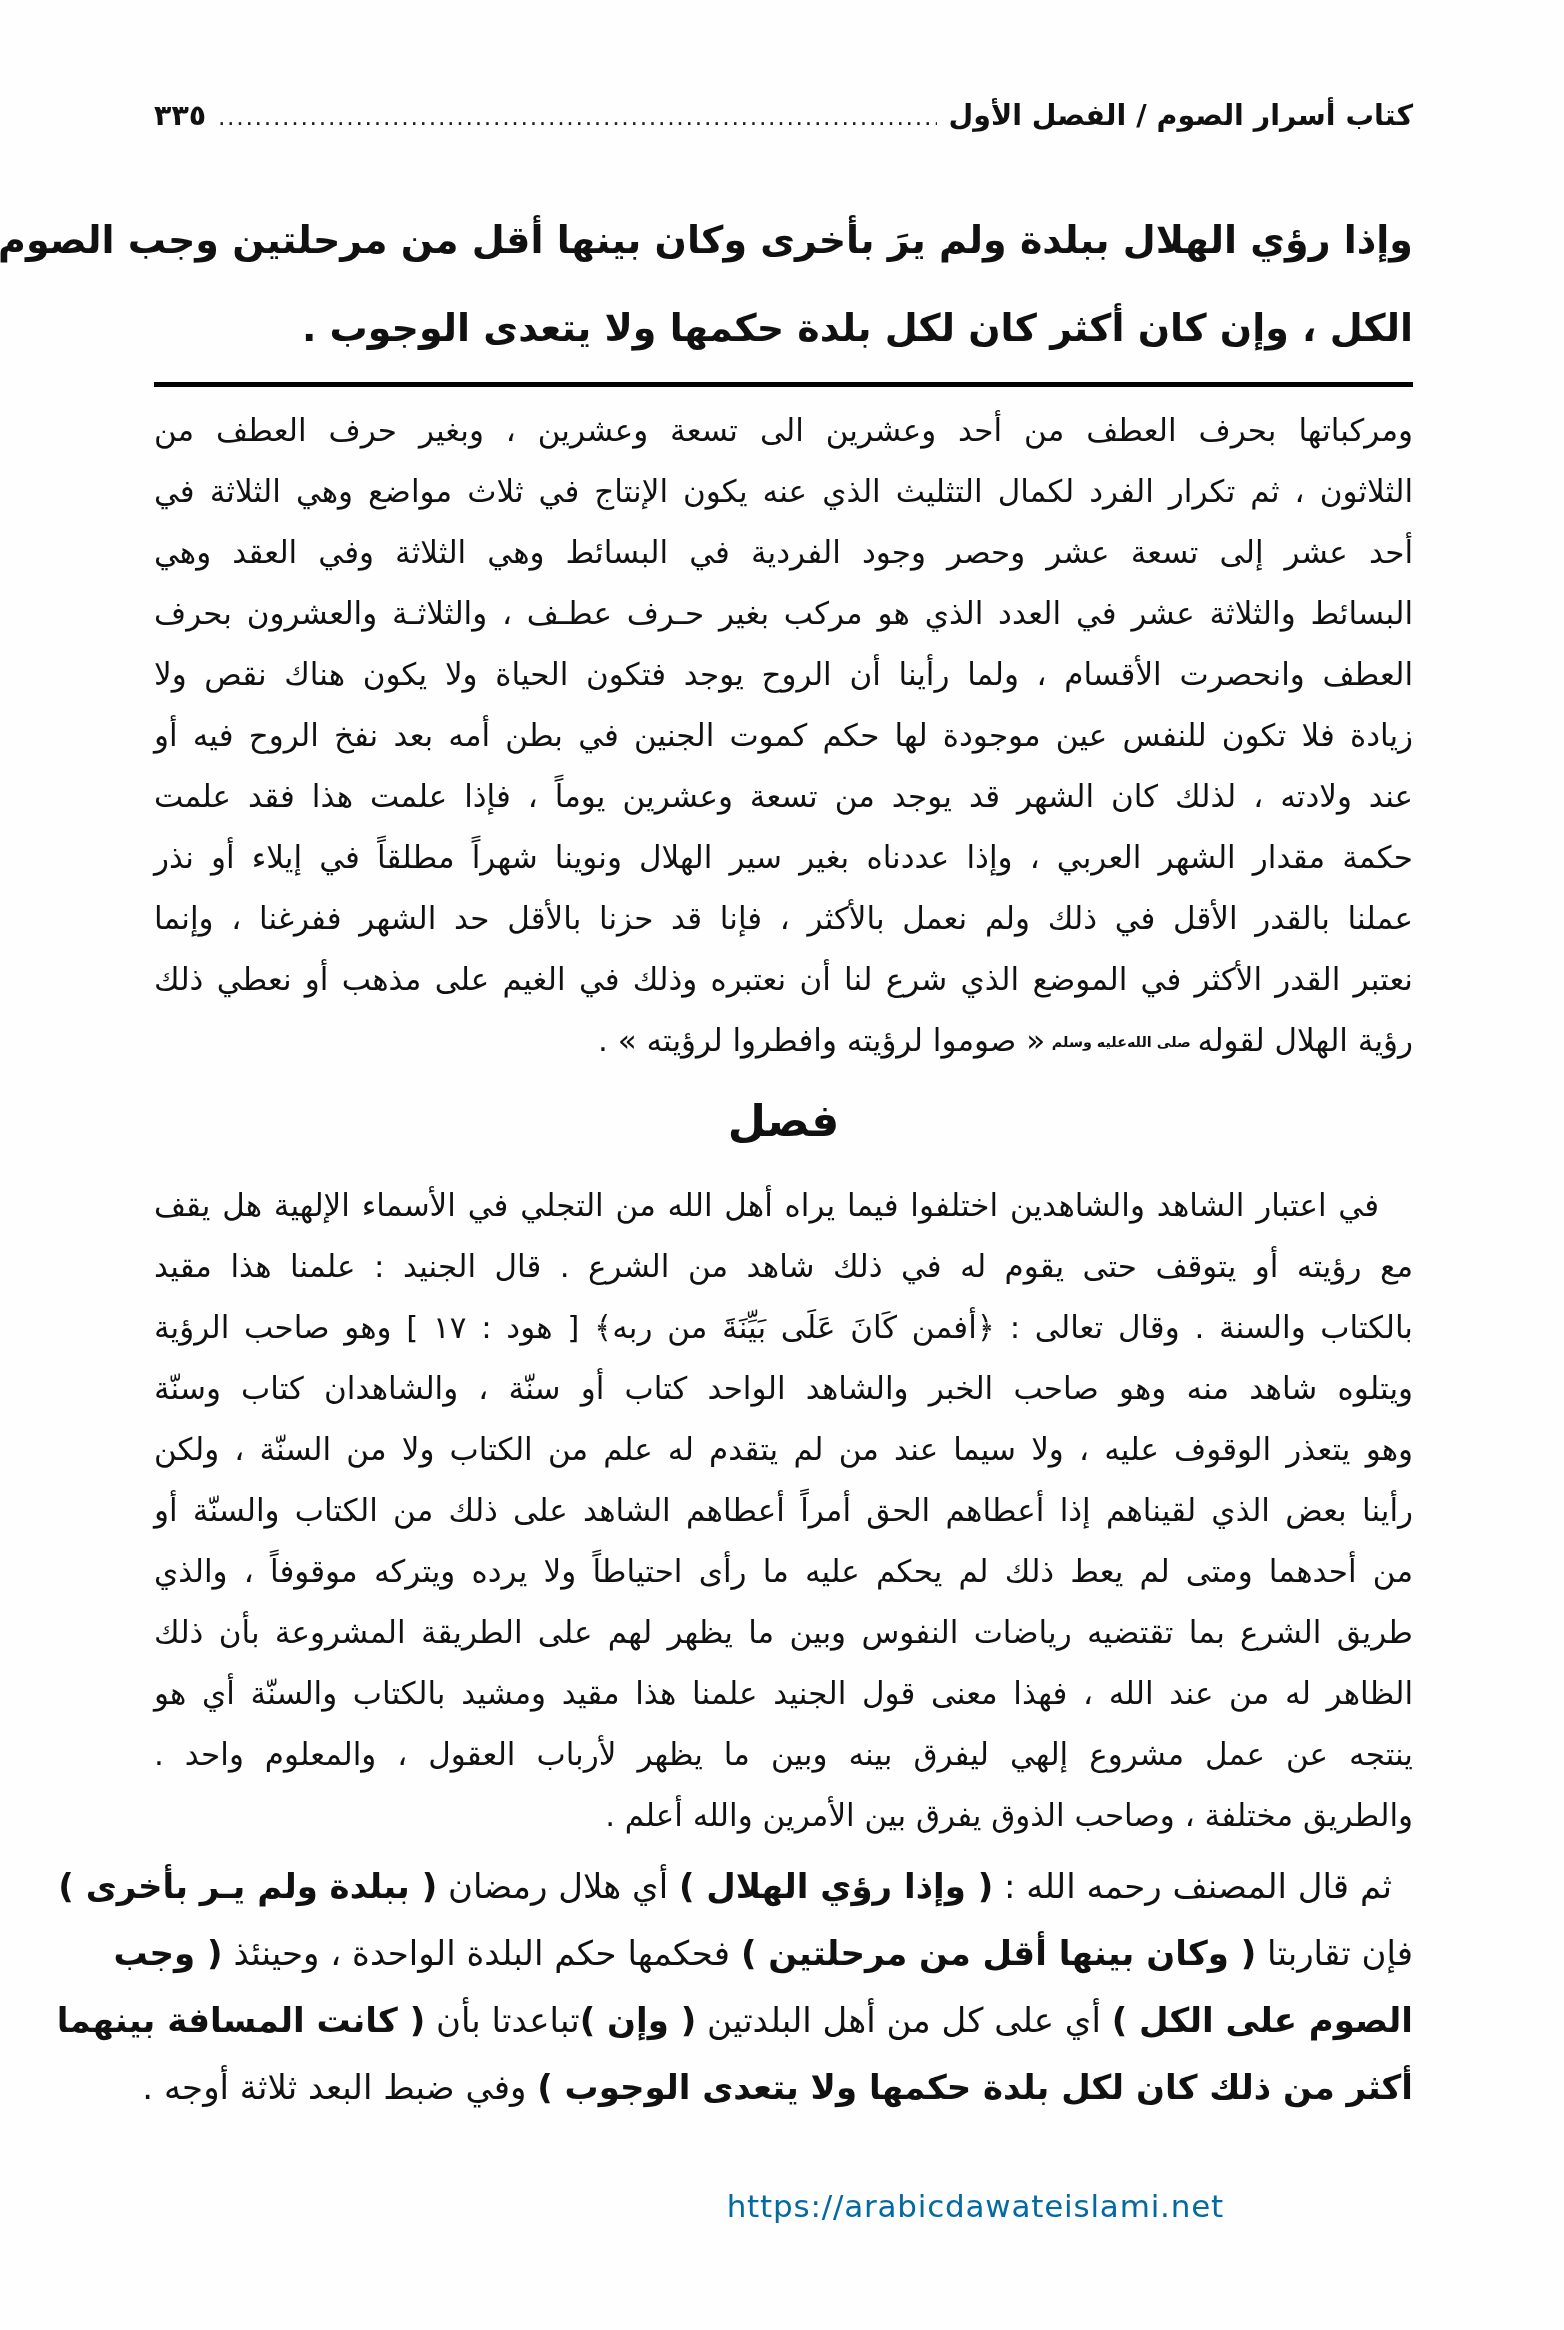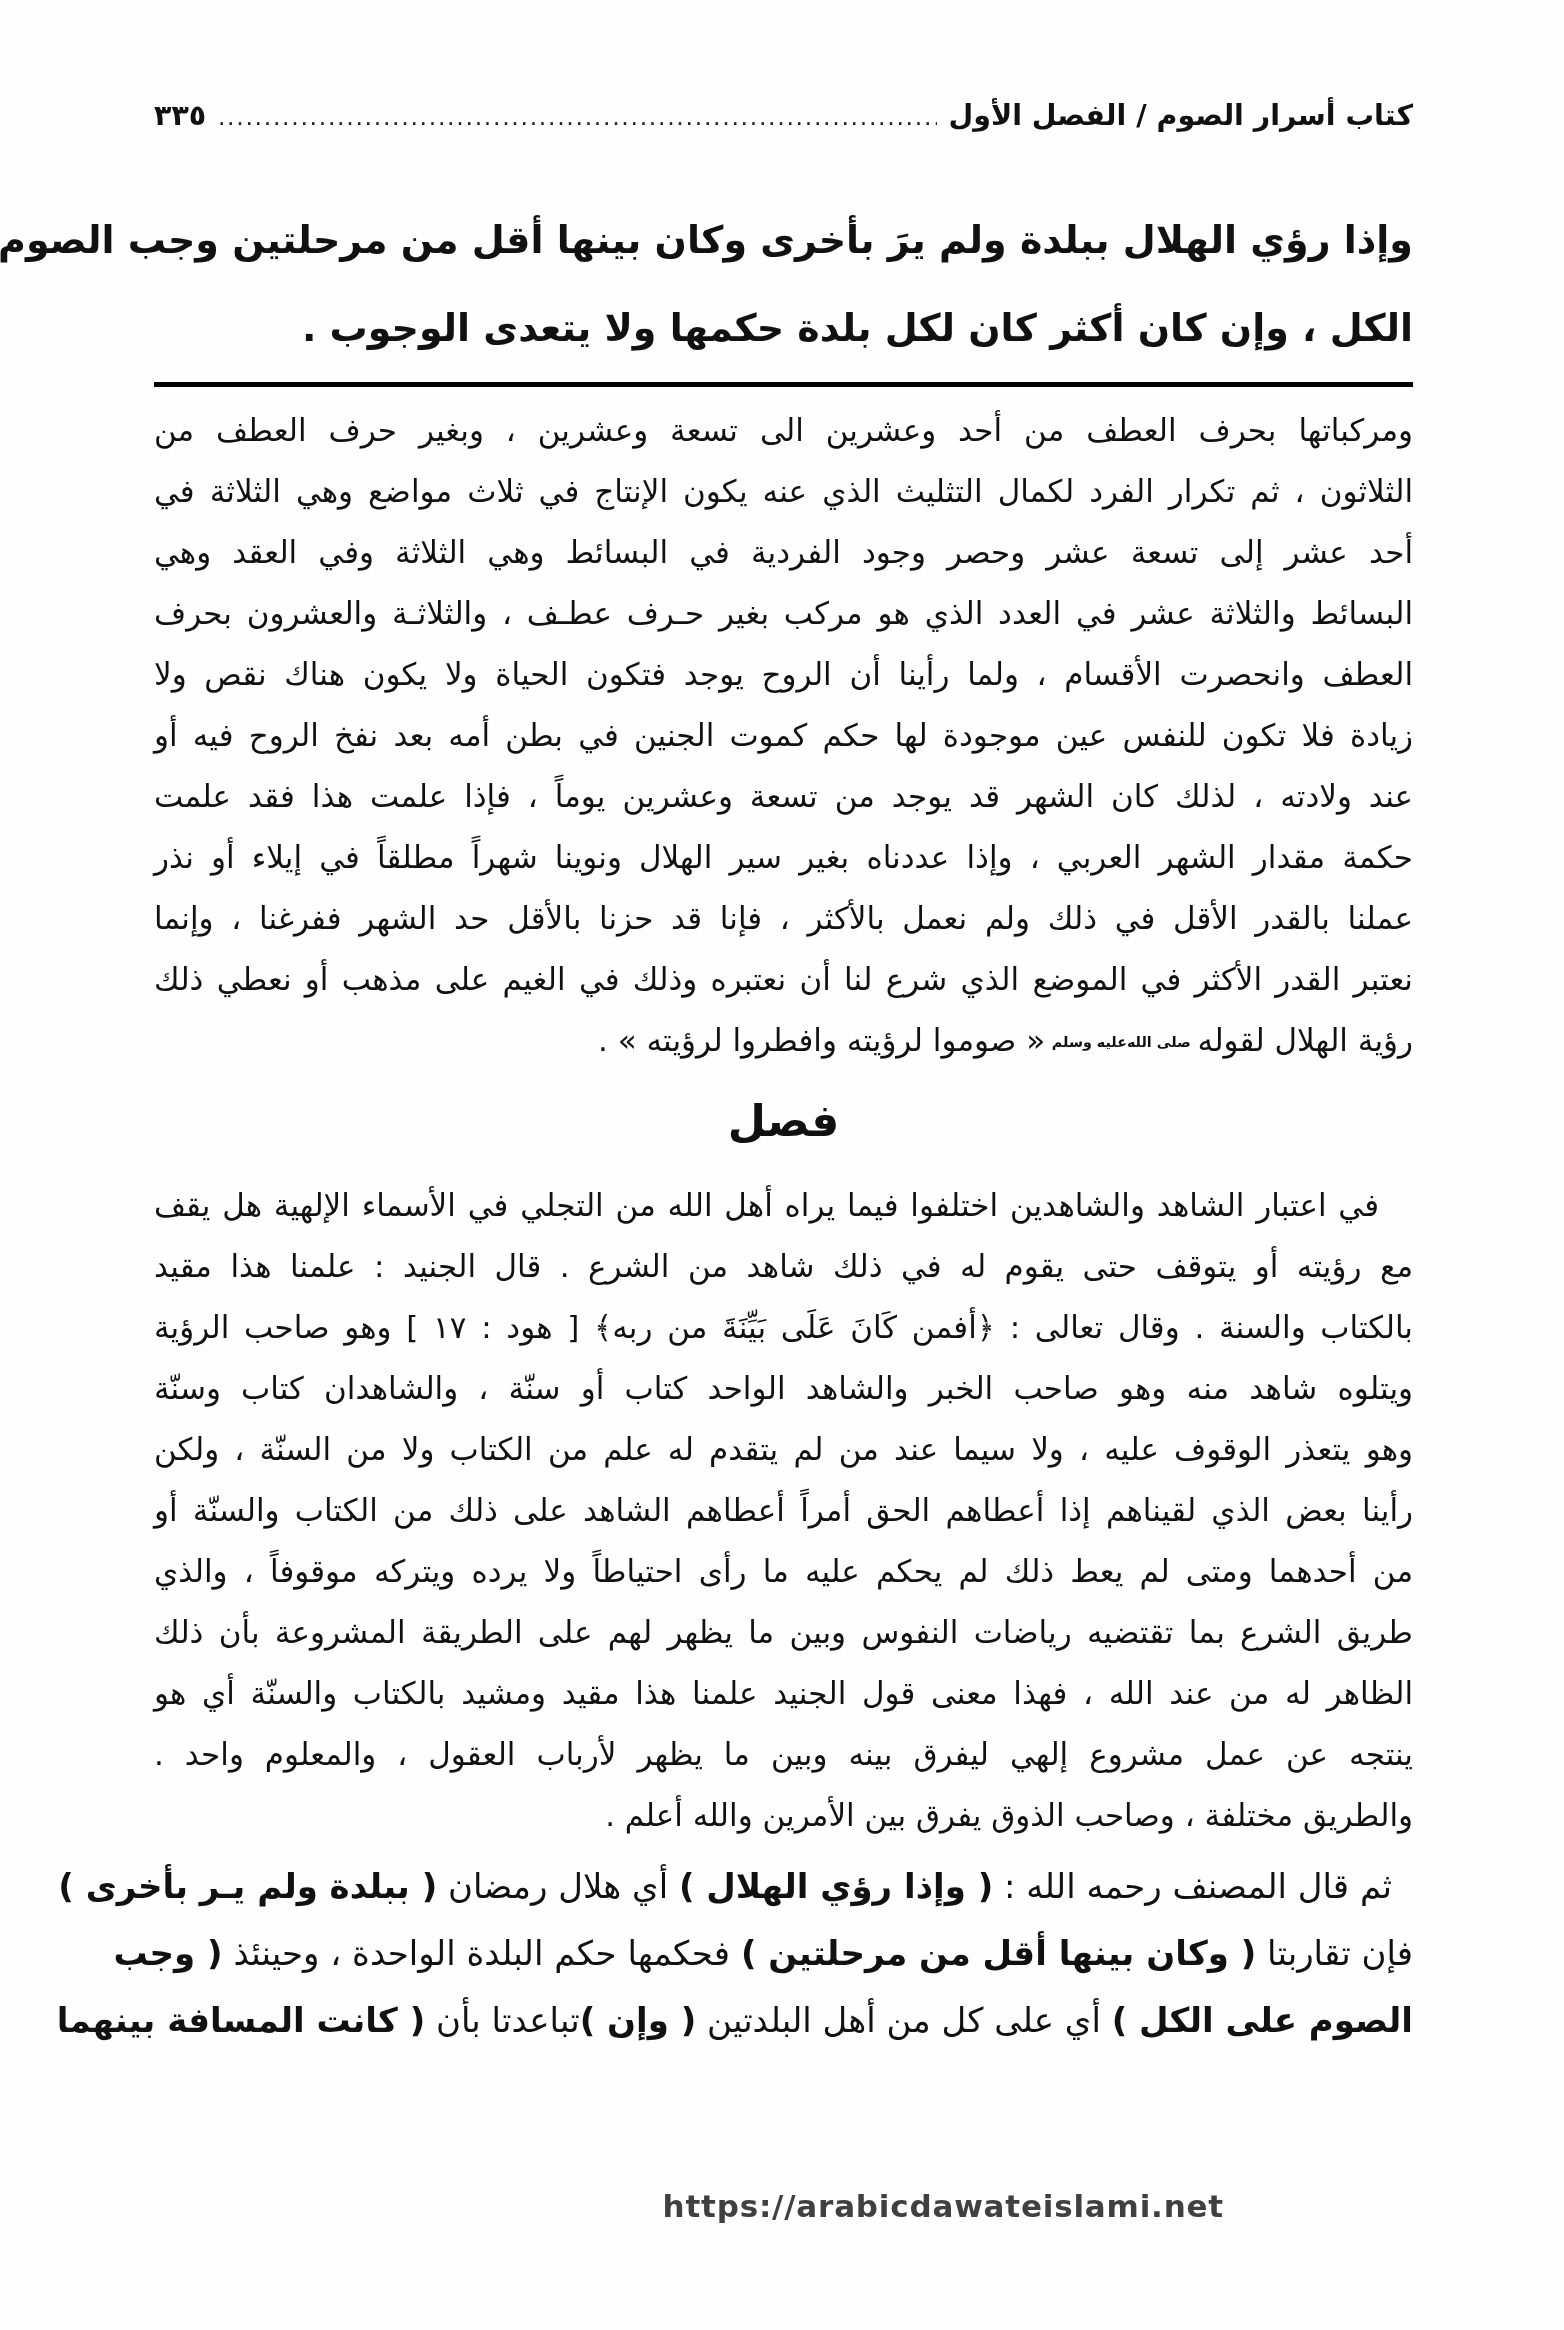--- a/index.html
+++ b/index.html
@@ -64,21 +64,21 @@
     font-size:34px;line-height:67px;
     text-align:justify;text-align-last:justify;
     white-space:nowrap;
   }
   .cl-line.indent-sm{text-indent:21px;}
   .cl-line .b{font-weight:bold;}
   
   .watermark{
     position:absolute;top:2188px;right:340px;
     direction:ltr;
-    font-size:31px;color:#404040;letter-spacing:0.8px;font-weight:bold;
+    font-size:31px;color:#0369a1;letter-spacing:0.8px;
   }
 </style>
 </head>
 <body>
 
 <div class="page">
 
   <div class="header">
     <span class="title">كتاب أسرار الصوم / الفصل الأول</span>
     <span class="dots">..............................................................................................................</span>
@@ -125,18 +125,19 @@
       <div class="c-line">طريق الشرع بما تقتضيه رياضات النفوس وبين ما يظهر لهم على الطريقة المشروعة بأن ذلك</div>
       <div class="c-line">الظاهر له من عند الله ، فهذا معنى قول الجنيد علمنا هذا مقيد ومشيد بالكتاب والسنّة أي هو</div>
       <div class="c-line">ينتجه عن عمل مشروع إلهي ليفرق بينه وبين ما يظهر لأرباب العقول ، والمعلوم واحد .</div>
       <div class="c-line open">والطريق مختلفة ، وصاحب الذوق يفرق بين الأمرين والله أعلم .</div>
     </section>
 
   <section class="closing">
       <div class="cl-line indent-sm"><span>ثم قال المصنف رحمه الله : </span><span class="b">( وإذا رؤي الهلال )</span><span> أي هلال رمضان </span><span class="b">( ببلدة ولم يـر بأخرى )</span></div>
       <div class="cl-line"><span>فإن تقاربتا </span><span class="b">( وكان بينها أقل من مرحلتين )</span><span> فحكمها حكم البلدة الواحدة ، وحينئذ </span><span class="b">( وجب</span></div>
       <div class="cl-line"><span class="b">الصوم على الكل )</span><span> أي على كل من أهل البلدتين </span><span class="b">( وإن )</span><span>تباعدتا بأن </span><span class="b">( كانت المسافة بينهما</span></div>
+      <div class="cl-line"><span class="b">أكثر من ذلك كان لكل بلدة حكمها ولا يتعدى الوجوب )</span><span> وفي ضبط البعد ثلاثة أوجه .</span></div>
     </section>
 
   <div class="watermark">https://arabicdawateislami.net</div>
 
 </div>
 
 
 </body></html>

